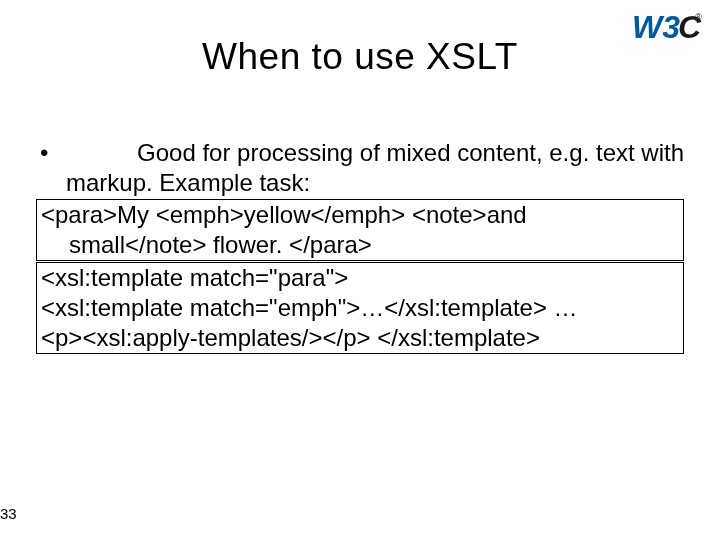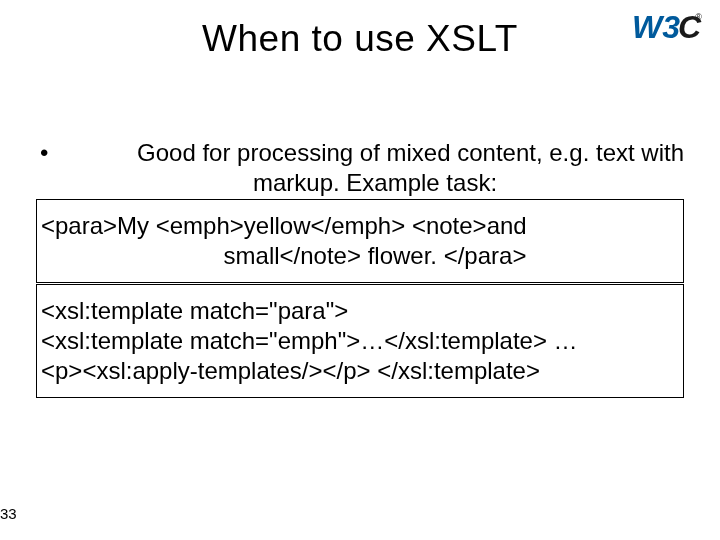--- a/index.html
+++ b/index.html
@@ -14,21 +14,21 @@
     overflow: hidden;
   }
   .slide {
     width: 720px;
     height: 540px;
     position: relative;
     box-sizing: border-box;
   }
   .title {
     position: absolute;
-    top: 18px;
+    top: 36px;
     left: 0;
     width: 100%;
     text-align: center;
     font-size: 37px;
     font-weight: 400;
     letter-spacing: 0.5px;
   }
   .logo {
     position: absolute;
     top: 8px;
@@ -54,34 +54,33 @@
     flex: 0 0 30px;
     padding-left: 4px;
     box-sizing: border-box;
   }
   .bullet-text {
     flex: 1;
     text-align: right;
   }
   .cont {
     padding-left: 30px;
-    text-align: center;
   }
   .plain {
     padding-left: 0;
   }
   .boxed {
     border: 1px solid #000;
-    padding: 11px 2px;
+    padding: 0 2px;
     margin: 1px 0;
     box-sizing: border-box;
     width: 100%;
   }
   .boxed-line1 { padding-left: 2px; }
-  .boxed-line2 { padding-left: 30px; text-align: center; }
+  .boxed-line2 { padding-left: 30px; }
   .pagenum {
     position: absolute;
     bottom: 18px;
     left: 0;
     width: 100%;
     font-size: 15px;
   }
   .reg {
     position: absolute;
     top: 4px;

